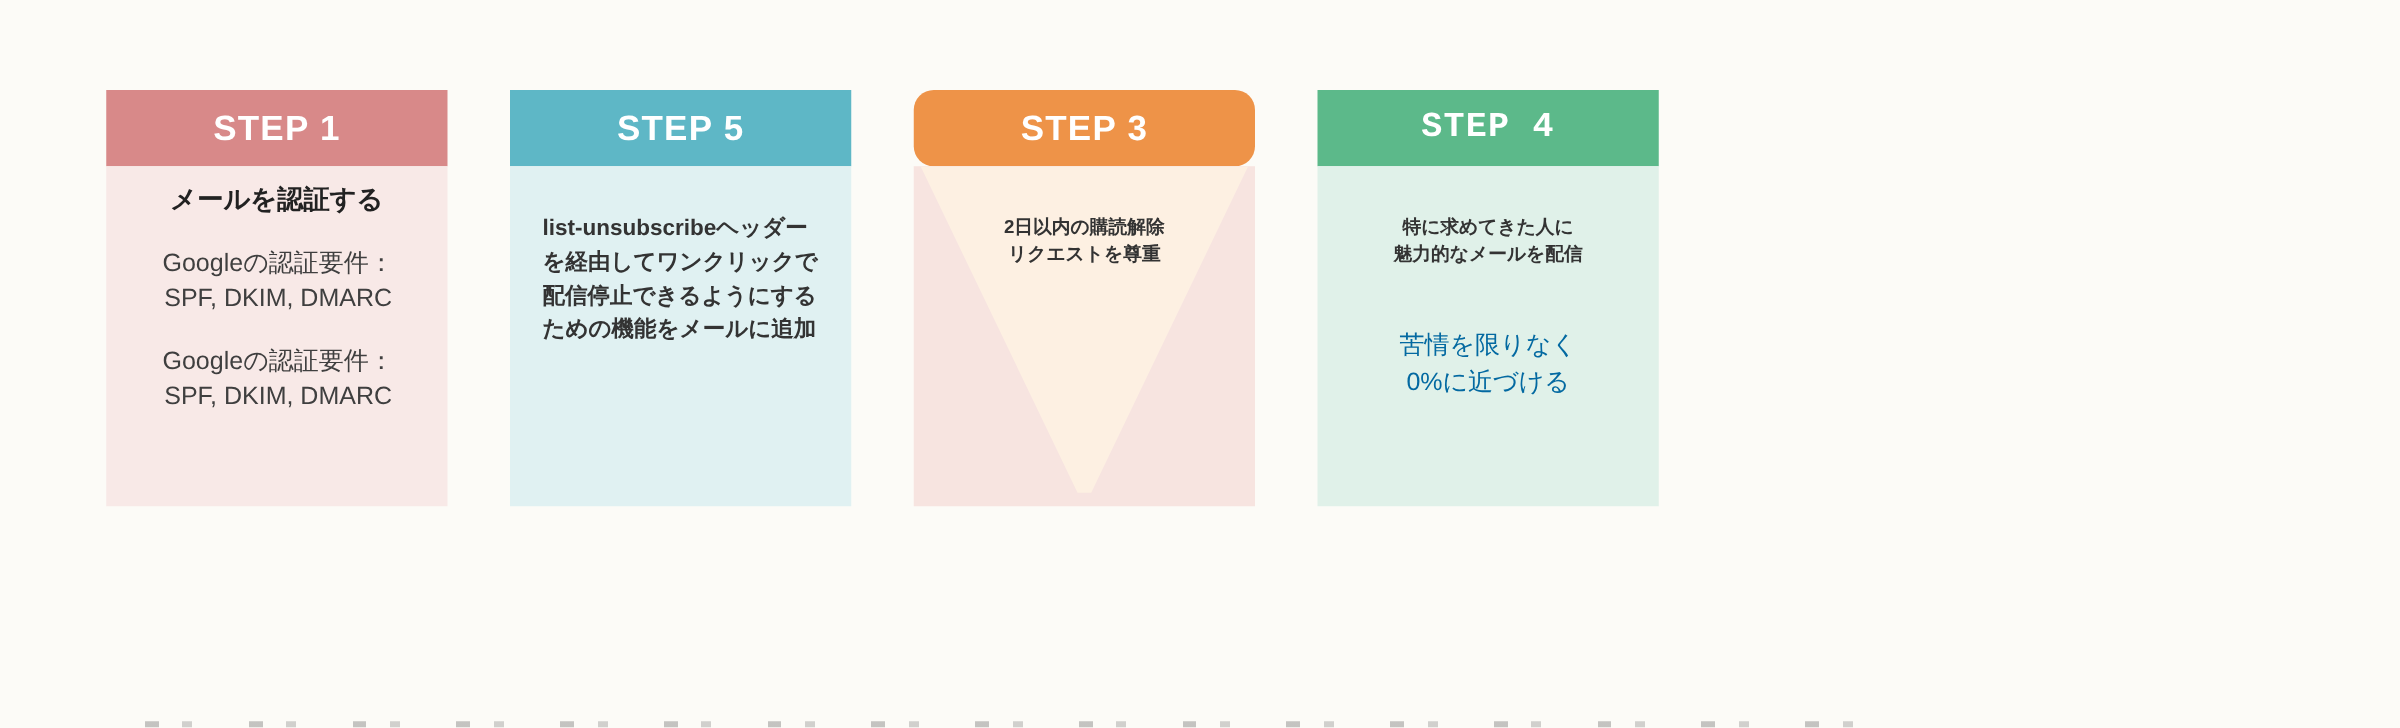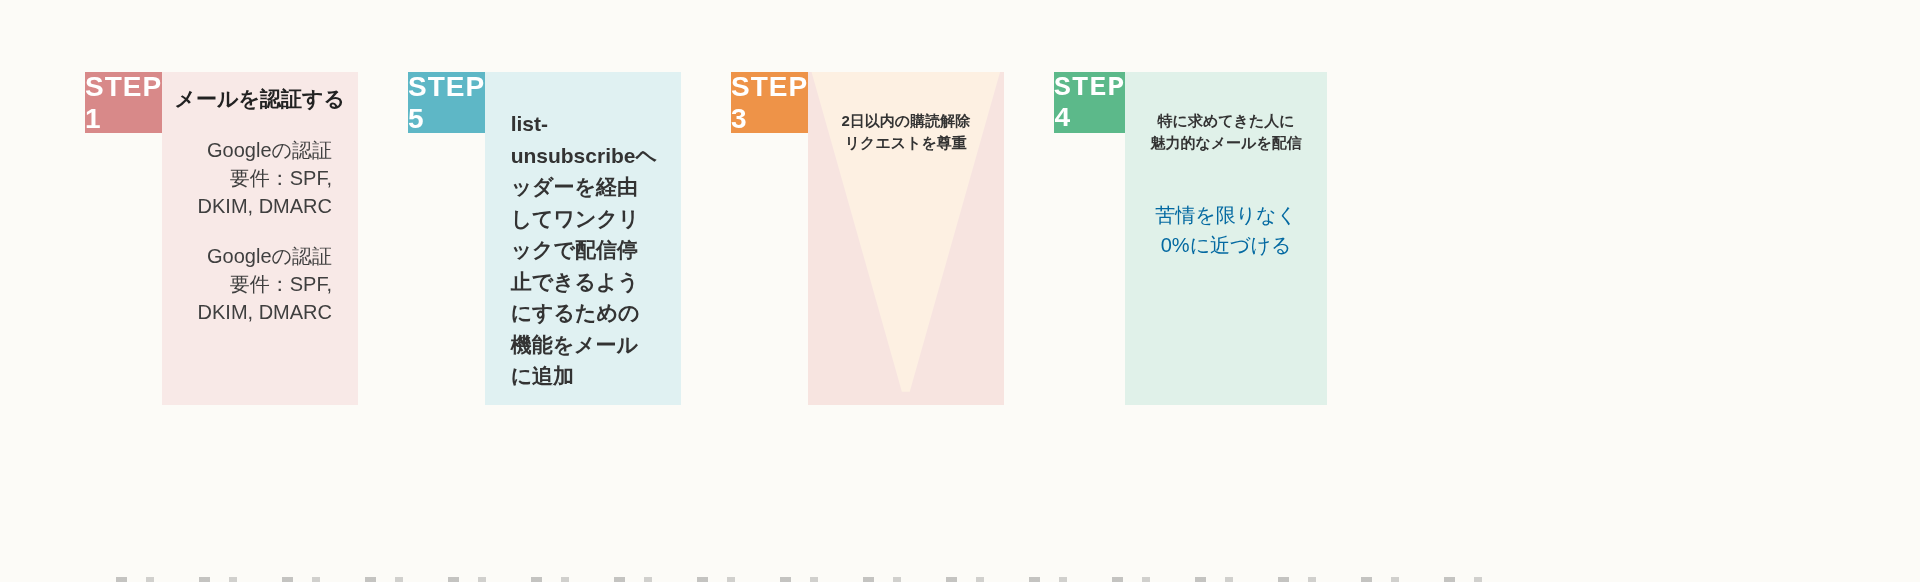--- a/index.html
+++ b/index.html
@@ -15,20 +15,21 @@
     position: absolute;
     left: 85px;
     top: 72px;
     display: flex;
     gap: 50px;
   }
   .card {
     width: 273px;
     height: 333px;
     display: flex;
+    flex-direction: column;
   }
   .card-header {
     height: 61px;
     flex: 0 0 61px;
     display: flex;
     align-items: center;
     justify-content: center;
     color: #ffffff;
     font-size: 28px;
     font-weight: 700;
@@ -48,25 +49,25 @@
     font-size: 21px;
     font-weight: 700;
     color: #222222;
     line-height: 1.45;
   }
   .card-par {
     margin: 22px 26px 0 28px;
     font-size: 20px;
     line-height: 1.4;
     color: #3f3f3f;
-    text-align: right;
+    text-align: center;
   }
   .bold-block {
     margin: 36px 24px 0 26px;
-    font-size: 21px;
+    font-size: 18px;
     font-weight: 700;
     line-height: 1.5;
     color: #333333;
     text-align: left;
   }
   .center-bold {
     margin-top: 38px;
     text-align: center;
     font-size: 15px;
     font-weight: 700;
@@ -133,21 +134,21 @@
       <span>STEP 5</span>
     </header>
     <div class="card-body" style="background-color: rgb(224, 241, 242);">
       <div class="body-content">
         <p class="bold-block">list-unsubscribeヘッダーを経由してワンクリックで配信停止できるようにするための機能をメールに追加</p>
       </div>
     </div>
   </section>
 
   <section class="card">
-    <header class="card-header" style="background-color: rgb(238, 147, 72);">
+    <header class="card-header" style="background-color: rgb(238, 147, 72); border-radius: 16px;">
       <span>STEP 3</span>
     </header>
     <div class="card-body" style="background-color: rgb(247, 228, 224);">
       <div class="funnel" style="background-color: rgb(253, 240, 226);"></div>
       <div class="body-content">
         <p class="center-bold preline">2日以内の購読解除
 リクエストを尊重</p>
       </div>
     </div>
   </section>

